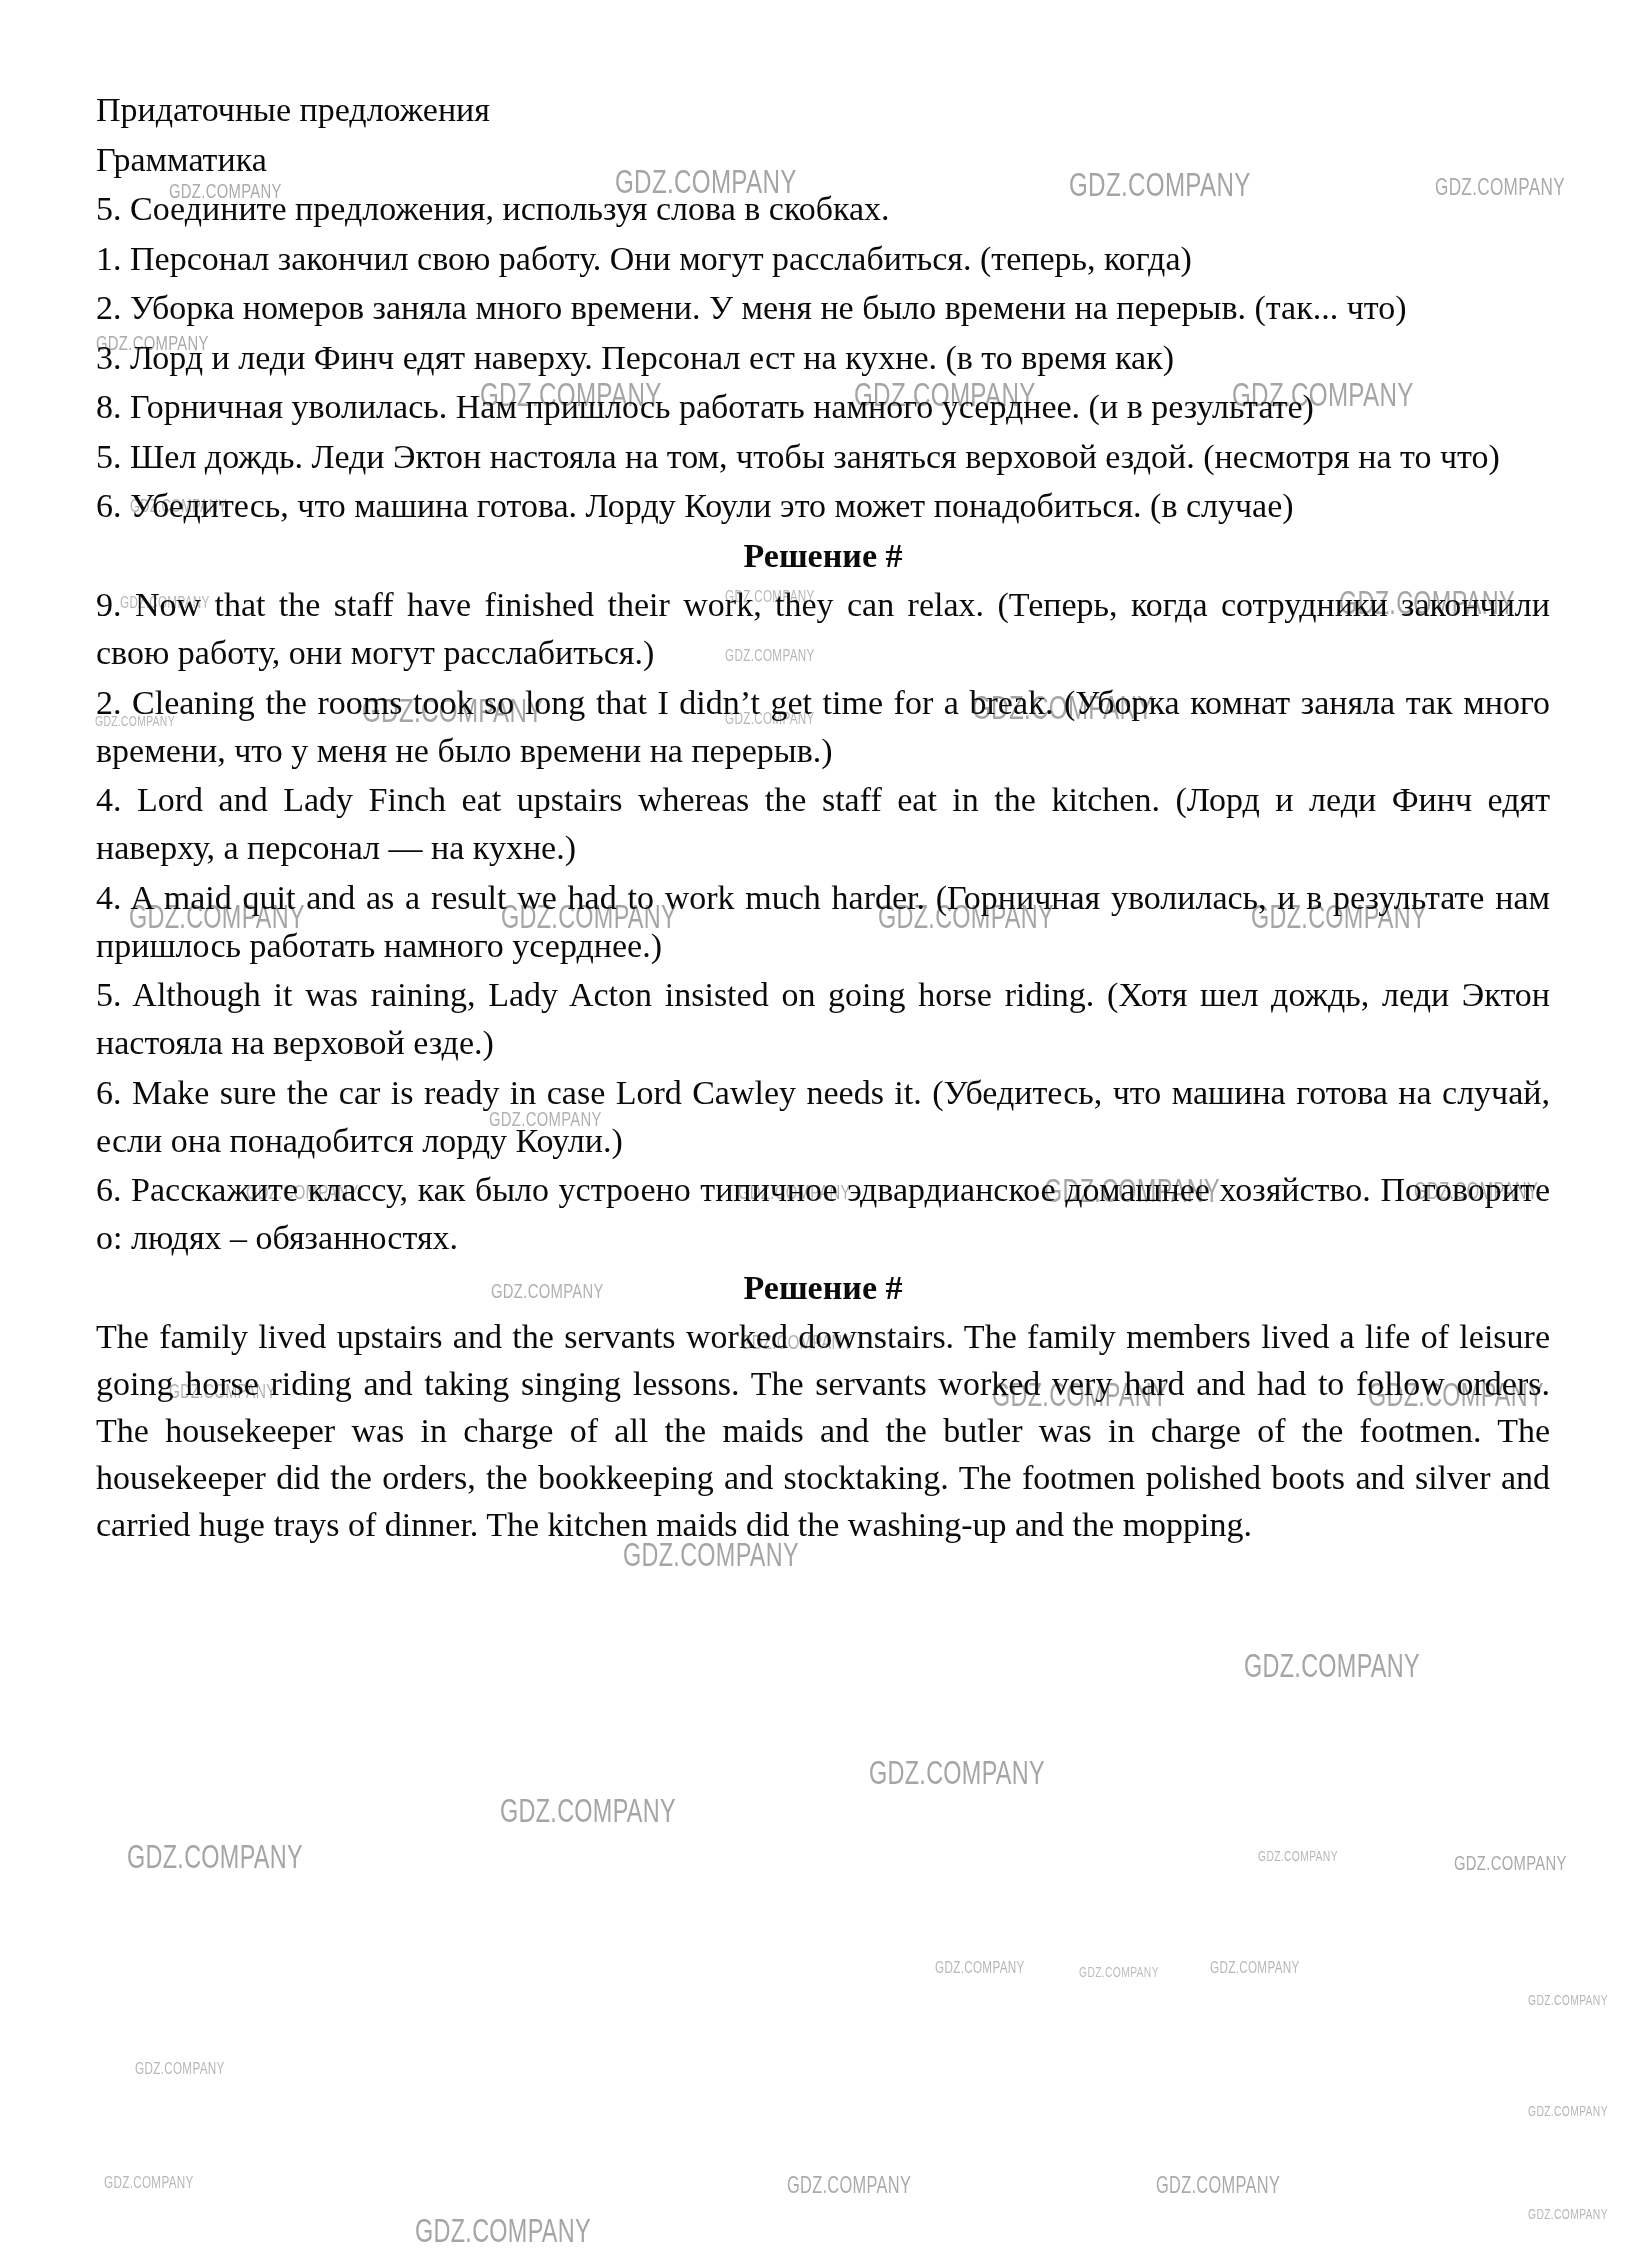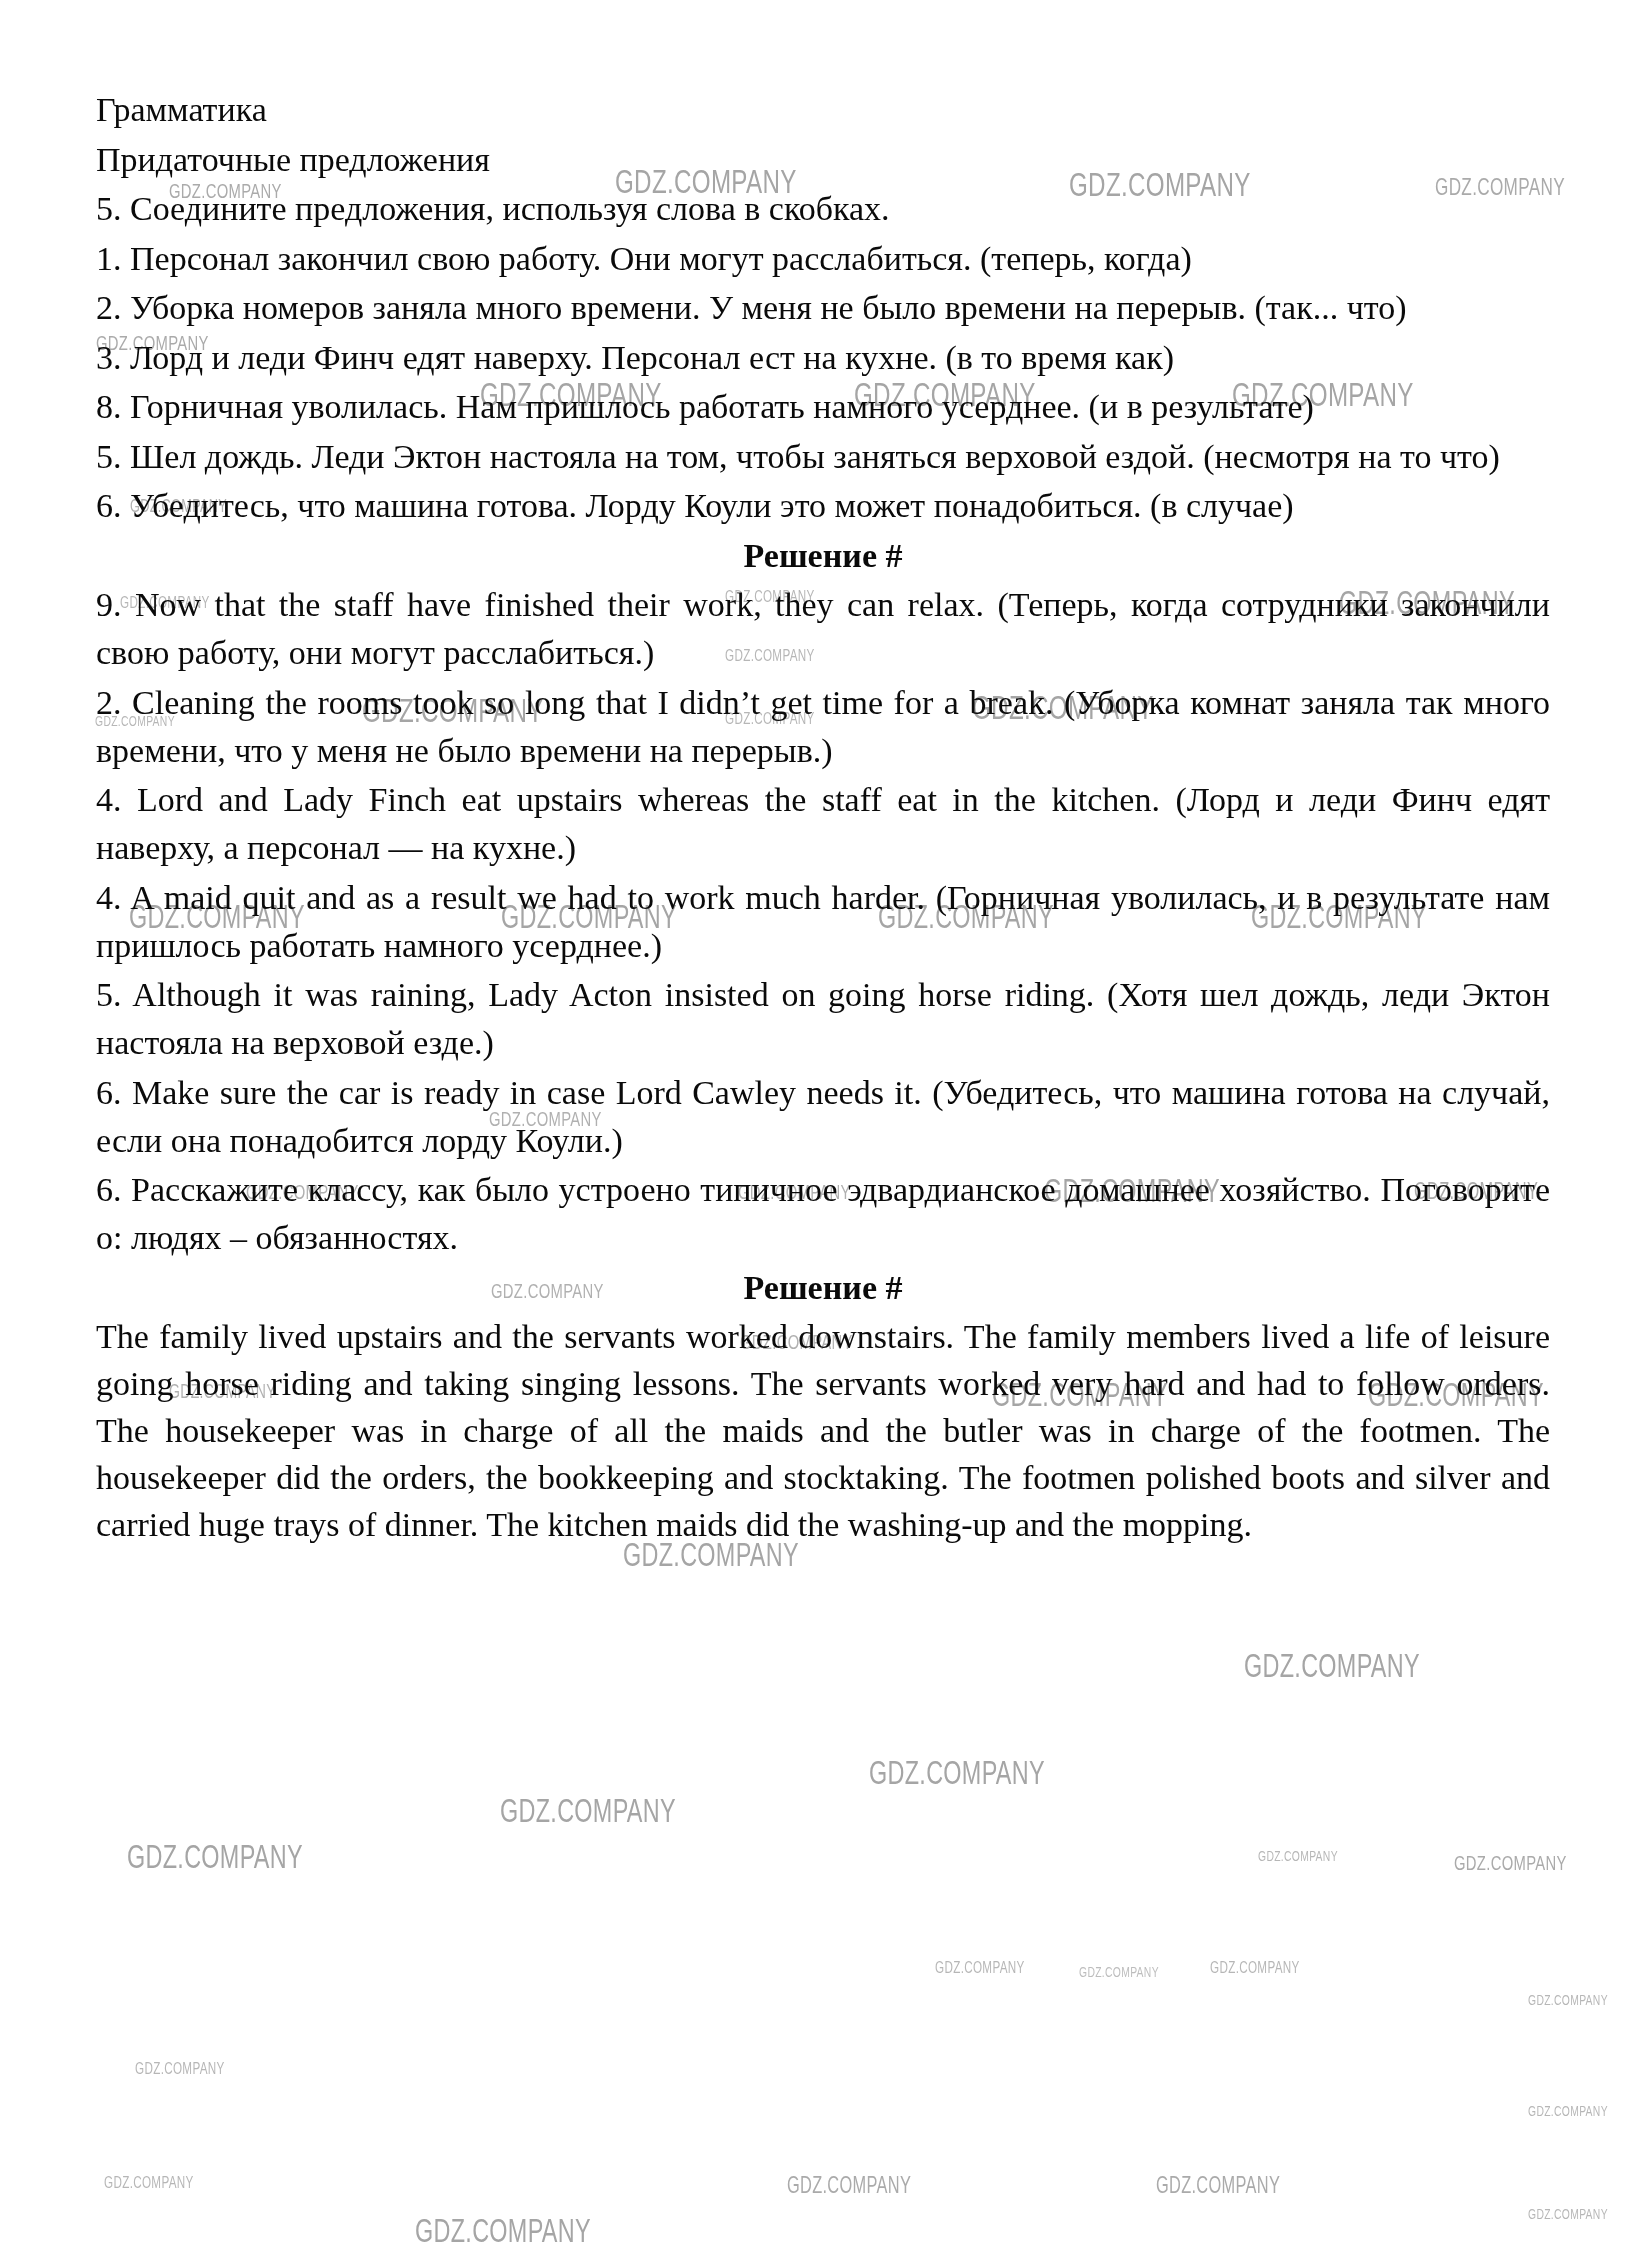--- a/index.html
+++ b/index.html
@@ -97,22 +97,22 @@
     <span class="wm" style="left: 1528px; top: 2103px; font-size: 13.3px; opacity: 0.6; color: rgb(135, 135, 135);">GDZ.COMPANY</span>
     <span class="wm" style="left: 104px; top: 2173px; font-size: 15px; opacity: 0.6; color: rgb(135, 135, 135);">GDZ.COMPANY</span>
     <span class="wm" style="left: 787px; top: 2172px; font-size: 21px; opacity: 0.7; color: rgb(135, 135, 135);">GDZ.COMPANY</span>
     <span class="wm" style="left: 1156px; top: 2172px; font-size: 21px; opacity: 0.7; color: rgb(135, 135, 135);">GDZ.COMPANY</span>
     <span class="wm" style="left: 415px; top: 2212px; font-size: 30px; opacity: 0.75; color: rgb(135, 135, 135);">GDZ.COMPANY</span>
     <span class="wm" style="left: 1528px; top: 2206px; font-size: 13.3px; opacity: 0.6; color: rgb(135, 135, 135);">GDZ.COMPANY</span>
   </div>
 
 <div class="content">
 
+  <p>Придаточные предложения</p>
   <p>Грамматика</p>
-  <p>Придаточные предложения</p>
 
   <p>5. Соедините предложения, используя слова в скобках.</p>
 
   <p>1. Персонал закончил свою работу. Они могут расслабиться. (теперь, когда)</p>
   <p>2. Уборка номеров заняла много времени. У меня не было времени на перерыв. (так... что)</p>
   <p>3. Лорд и леди Финч едят наверху. Персонал ест на кухне. (в то время как)</p>
   <p>8. Горничная уволилась. Нам пришлось работать намного усерднее. (и в результате)</p>
   <p>5. Шел дождь. Леди Эктон настояла на том, чтобы заняться верховой ездой. (несмотря на то что)</p>
   <p>6. Убедитесь, что машина готова. Лорду Коули это может понадобиться. (в случае)</p>
 

